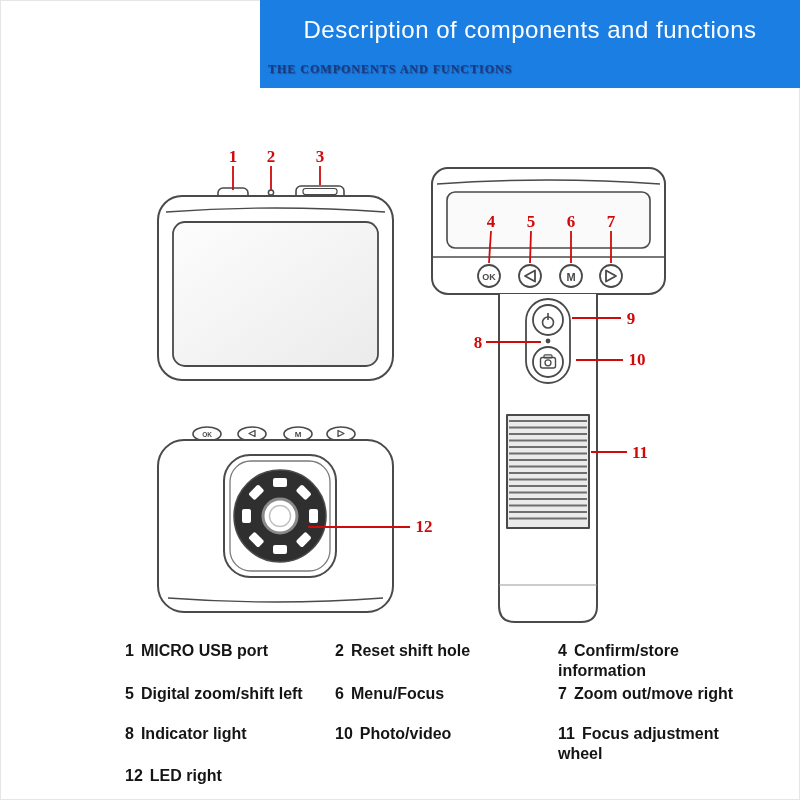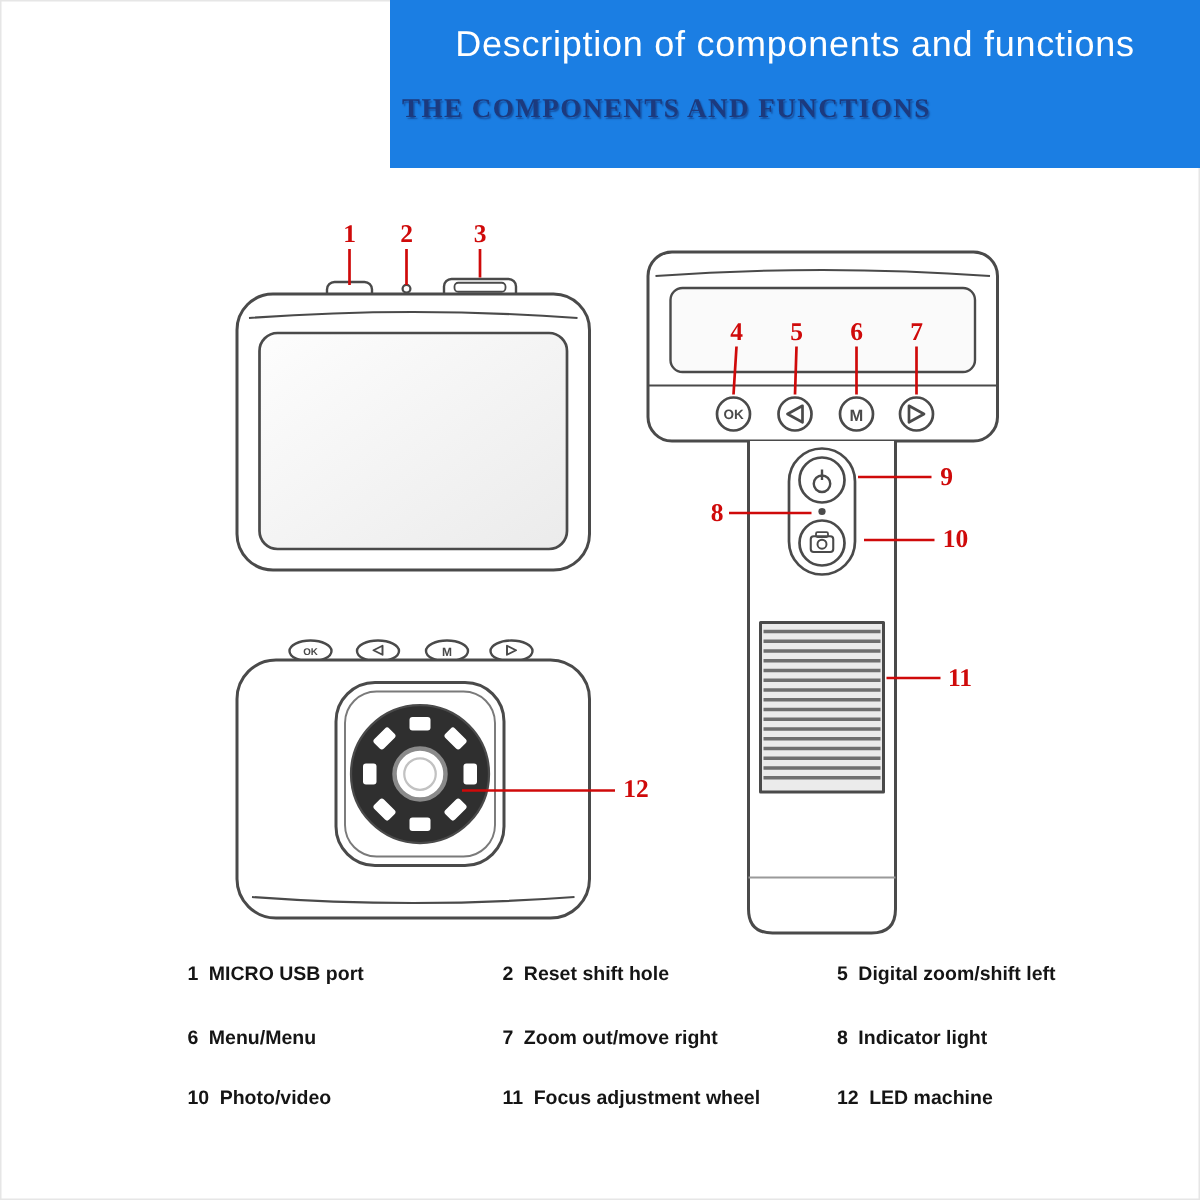--- a/index.html
+++ b/index.html
@@ -3,45 +3,45 @@
 <meta charset="utf-8">
 <title>Diagram</title>
 <style>
   html,body{margin:0;padding:0;background:#ffffff;}
   .page{
     position:relative;width:800px;height:800px;background:#ffffff;overflow:hidden;
     font-family:"Liberation Sans",sans-serif;
     box-shadow:inset 0 0 0 1px #e6e6e6;
   }
   .header-band{
-    position:absolute;left:260px;top:0;right:0;height:112px;
+    position:absolute;left:260px;top:0;right:0;height:88px;
     background:#1b7ee3;
   }
   .header-title{
     position:absolute;top:16px;left:0;right:0;text-align:center;
     color:#ffffff;font-size:24px;font-weight:400;letter-spacing:0.5px;
   }
   .header-subtitle{
     position:absolute;top:62px;left:8px;
-    font-family:"Liberation Serif",serif;font-weight:bold;font-size:18px;
+    font-family:"Liberation Serif",serif;font-weight:bold;font-size:12px;
     color:#1c3a7e;letter-spacing:1px;
     text-shadow:1px 1px 1px rgba(15,25,80,0.45);
     white-space:nowrap;
   }
   .diagram-svg{position:absolute;left:0;top:0;width:800px;height:800px;}
   .callout-num{
     position:absolute;transform:translate(-50%,-50%);
     color:#cf0a0a;font-family:"Liberation Serif",serif;font-weight:bold;font-size:17px;
     line-height:1;white-space:nowrap;
   }
   .legend{
     position:absolute;left:125px;top:641px;
     display:grid;grid-template-columns:210px 223px 215px;
     grid-template-rows:43px 40px 42px 20px;
-    color:#151515;font-size:13px;font-weight:bold;line-height:1.25;
+    color:#151515;font-size:16px;font-weight:bold;line-height:1.25;
   }
   .legend-item{padding-right:10px;}
   .legend-num{display:inline-block;margin-right:7px;}
 </style>
 </head>
 <body>
 
 <div class="page">
 
   <div class="header-band">
@@ -162,22 +162,23 @@
   <span class="callout-num" style="left:611px;top:221px">7</span>
   <span class="callout-num" style="left:478px;top:342px">8</span>
   <span class="callout-num" style="left:631px;top:318px">9</span>
   <span class="callout-num" style="left:637px;top:359px">10</span>
   <span class="callout-num" style="left:640px;top:452px">11</span>
   <span class="callout-num" style="left:424px;top:526px">12</span>
 
   <div class="legend">
     <div class="legend-item"><span class="legend-num">1</span><span>MICRO USB port</span></div>
     <div class="legend-item"><span class="legend-num">2</span><span>Reset shift hole</span></div>
+    <div class="legend-item"><span class="legend-num">4</span><span>Confirm/store information</span></div>
     <div class="legend-item"><span class="legend-num">5</span><span>Digital zoom/shift left</span></div>
-    <div class="legend-item"><span class="legend-num">6</span><span>Menu/Menu</span></div>
+    <div class="legend-item"><span class="legend-num">6</span><span>Menu/Focus</span></div>
     <div class="legend-item"><span class="legend-num">7</span><span>Zoom out/move right</span></div>
     <div class="legend-item"><span class="legend-num">8</span><span>Indicator light</span></div>
     <div class="legend-item"><span class="legend-num">10</span><span>Photo/video</span></div>
     <div class="legend-item"><span class="legend-num">11</span><span>Focus adjustment wheel</span></div>
-    <div class="legend-item"><span class="legend-num">12</span><span>LED machine</span></div>
+    <div class="legend-item"><span class="legend-num">12</span><span>LED right</span></div>
   </div>
 
 </div>
 
 </body></html>

